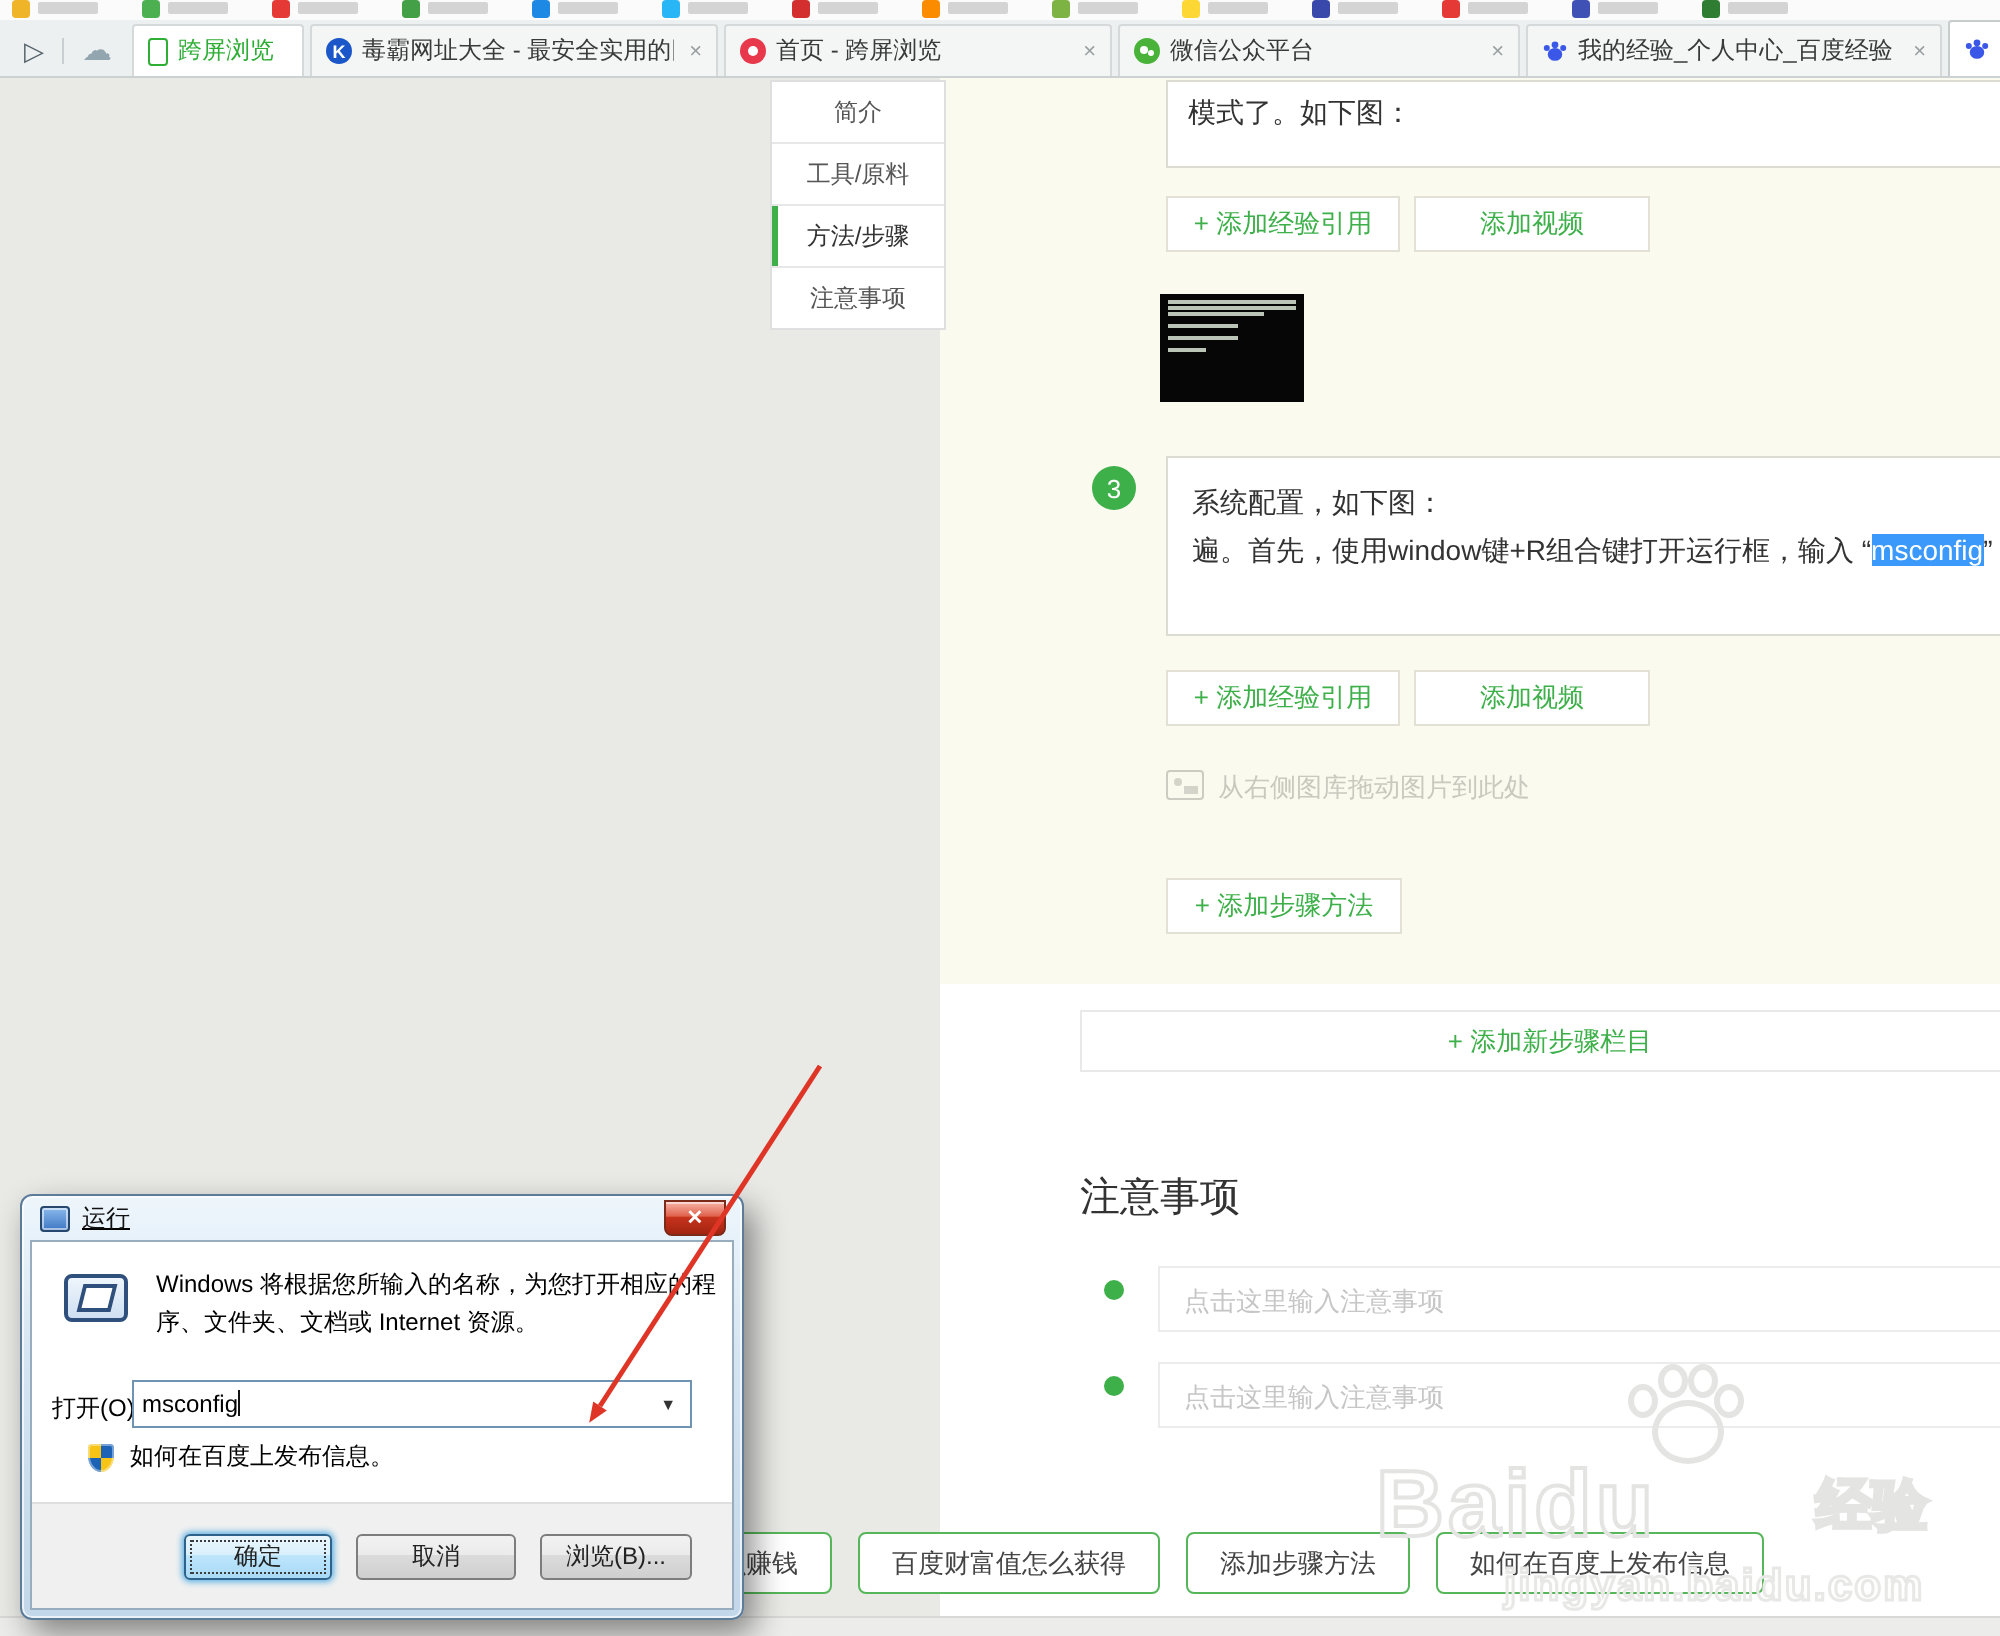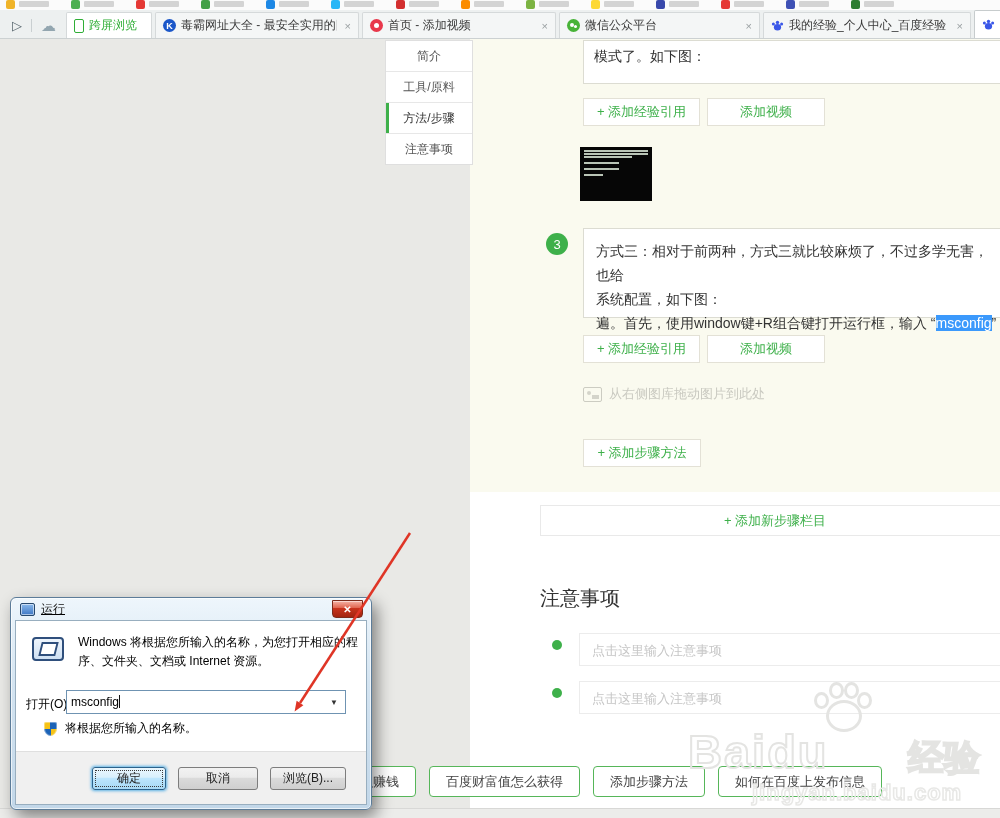--- a/index.html
+++ b/index.html
@@ -68,21 +68,21 @@
   .thumb{position:absolute;left:580px;top:147px;width:72px;height:54px;background:#060606;z-index:2;
          padding:3px 4px;box-sizing:border-box;}
   .tline{height:2px;background:#b9c4b6;margin-bottom:1px;}
   .tline.short{width:55%;}
   .tline.mid{width:75%;}
   .tline.gap{background:transparent;}
 
   .step-badge{position:absolute;left:546px;top:233px;width:22px;height:22px;border-radius:50%;background:#3eb04a;
               color:#fff;font-size:13px;display:flex;align-items:center;justify-content:center;z-index:2;}
 
-  .drag-hint{position:absolute;left:583px;top:385px;display:flex;align-items:center;gap:7px;
+  .drag-hint{position:absolute;left:583px;top:385px;display:flex;gap:7px;
              color:#c9c9c0;font-size:13px;z-index:2;}
   .dh-ico{width:17px;height:13px;border:1px solid #ccccc2;border-radius:2px;position:relative;flex:none;}
   .dh-ico::after{content:"";position:absolute;left:3px;top:3px;width:4px;height:4px;border-radius:50%;background:#d4d4ca;}
   .dh-ico::before{content:"";position:absolute;right:2px;bottom:2px;width:7px;height:4px;background:#d4d4ca;}
 
   .btn-addsection{position:absolute;left:540px;top:505px;width:470px;height:31px;line-height:29px;text-align:center;
                   background:#fff;border:1px solid #e9e9e9;color:#3eb04a;font-size:13px;box-sizing:border-box;z-index:2;}
 
   .notes-heading{position:absolute;left:540px;top:585px;font-size:20px;color:#333;z-index:2;}
   .note-bullet{position:absolute;width:10px;height:10px;border-radius:50%;background:#3eb04a;z-index:2;}
@@ -92,21 +92,21 @@
   .note1{top:633px;} .note2{top:681px;}
 
   .related-row{position:absolute;left:330px;top:766px;display:flex;gap:13px;z-index:2;}
   .rel-btn{height:31px;line-height:29px;padding:0 16px;background:#fff;border:1px solid #56b659;border-radius:4px;
            color:#444;font-size:13px;box-sizing:border-box;white-space:nowrap;flex:none;}
 
   
   .watermark{position:absolute;left:680px;top:688px;width:330px;height:120px;z-index:5;pointer-events:none;}
   .wm-text{position:absolute;font-weight:bold;color:transparent;-webkit-text-stroke:2px #e4e4e2;}
   .wm-brand{left:8px;top:36px;font-size:47px;letter-spacing:2px;}
-  .wm-suffix{left:228px;top:46px;font-size:36px;}
+  .wm-suffix{left:228px;top:46px;font-size:28px;}
   .wm-url{left:72px;top:92px;font-size:22px;-webkit-text-stroke:1.5px #e8e8e6;letter-spacing:1px;}
   .wm-paw{position:absolute;left:140px;top:0px;width:44px;height:42px;}
   .wm-paw .pad{position:absolute;left:6px;top:12px;width:30px;height:26px;border:3px solid #e4e4e2;border-radius:50%;}
   .wm-toe{position:absolute;width:9px;height:11px;border:3px solid #e4e4e2;border-radius:50%;}
   .toe1{left:-6px;top:4px;} .toe2{left:9px;top:-6px;} .toe3{left:24px;top:-6px;} .toe4{left:37px;top:4px;}
 
   
   .dlg{position:absolute;left:10px;top:597px;width:362px;height:213px;z-index:50;
        border:1px solid #5c7c99;border-radius:6px;
        background:linear-gradient(180deg,#eef6fc,#d4e4f1 40%,#c2d7e9);
@@ -222,21 +222,21 @@
       <span class="fav fav-phone"></span>
       <span class="ttl">跨屏浏览</span>
     </div>
     <div class="tab" style="width:188px;">
       <span class="fav fav-duba">K</span>
       <span class="ttl">毒霸网址大全 - 最安全实用的网</span>
       <span class="cls">×</span>
     </div>
     <div class="tab" style="width:178px;">
       <span class="fav fav-red"></span>
-      <span class="ttl">首页 - 添加视频</span>
+      <span class="ttl">首页 - 跨屏浏览</span>
       <span class="cls">×</span>
     </div>
     <div class="tab" style="width:185px;">
       <span class="fav fav-wechat"></span>
       <span class="ttl">微信公众平台</span>
       <span class="cls">×</span>
     </div>
     <div class="tab" style="width:192px;">
       <svg class="fav" width="13" height="13">
         <ellipse cx="6.5" cy="8.2" rx="3.6" ry="3.2" fill="#3a57e8"></ellipse>
@@ -281,21 +281,20 @@
     <div class="tline gap"></div>
       <div class="tline short"></div>
       <div class="tline gap"></div>
     <div class="tline short"></div>
       <div class="tline gap"></div>
       <div class="tline" style="width:30%;"></div>
   </div>
 
   <div class="step-badge">3</div>
   <div class="textbox box-step3">
-    <div>方式三：相对于前两种，方式三就比较麻烦了，不过多学无害，也给</div>
     <div>系统配置，如下图：</div>
     <div><span>遍。首先，使用window键+R组合键打开运行框，输入 “</span><span class="hl">msconfig</span><span>”</span></div>
   </div>
 
   <div class="btn-green btn-row2a">+ 添加经验引用</div>
   <div class="btn-green btn-row2b">添加视频</div>
 
   <div class="drag-hint">
     <span class="dh-ico"></span>
     <span>从右侧图库拖动图片到此处</span>
@@ -340,21 +339,21 @@
     <div class="dlg-client">
       <div class="run-icon"></div>
       <div class="dlg-text">Windows 将根据您所输入的名称，为您打开相应的程序、文件夹、文档或 Internet 资源。</div>
       <div class="open-label">打开(O):</div>
       <div class="combo">
         <span class="val"><span>msconfig</span><span class="caret"></span></span>
         <span class="combo-arrow">▼</span>
       </div>
       <div class="admin-row">
         <span class="shield"></span>
-        <span>将根据您所输入的名称。</span>
+        <span>如何在百度上发布信息。</span>
       </div>
       <div class="dlg-footer">
         <div class="w7btn ok">确定</div>
         <div class="w7btn cancel">取消</div>
         <div class="w7btn browse">浏览(B)...</div>
       </div>
     </div>
   </div>
 
   <svg class="arrow-svg" viewBox="0 0 140 195">

